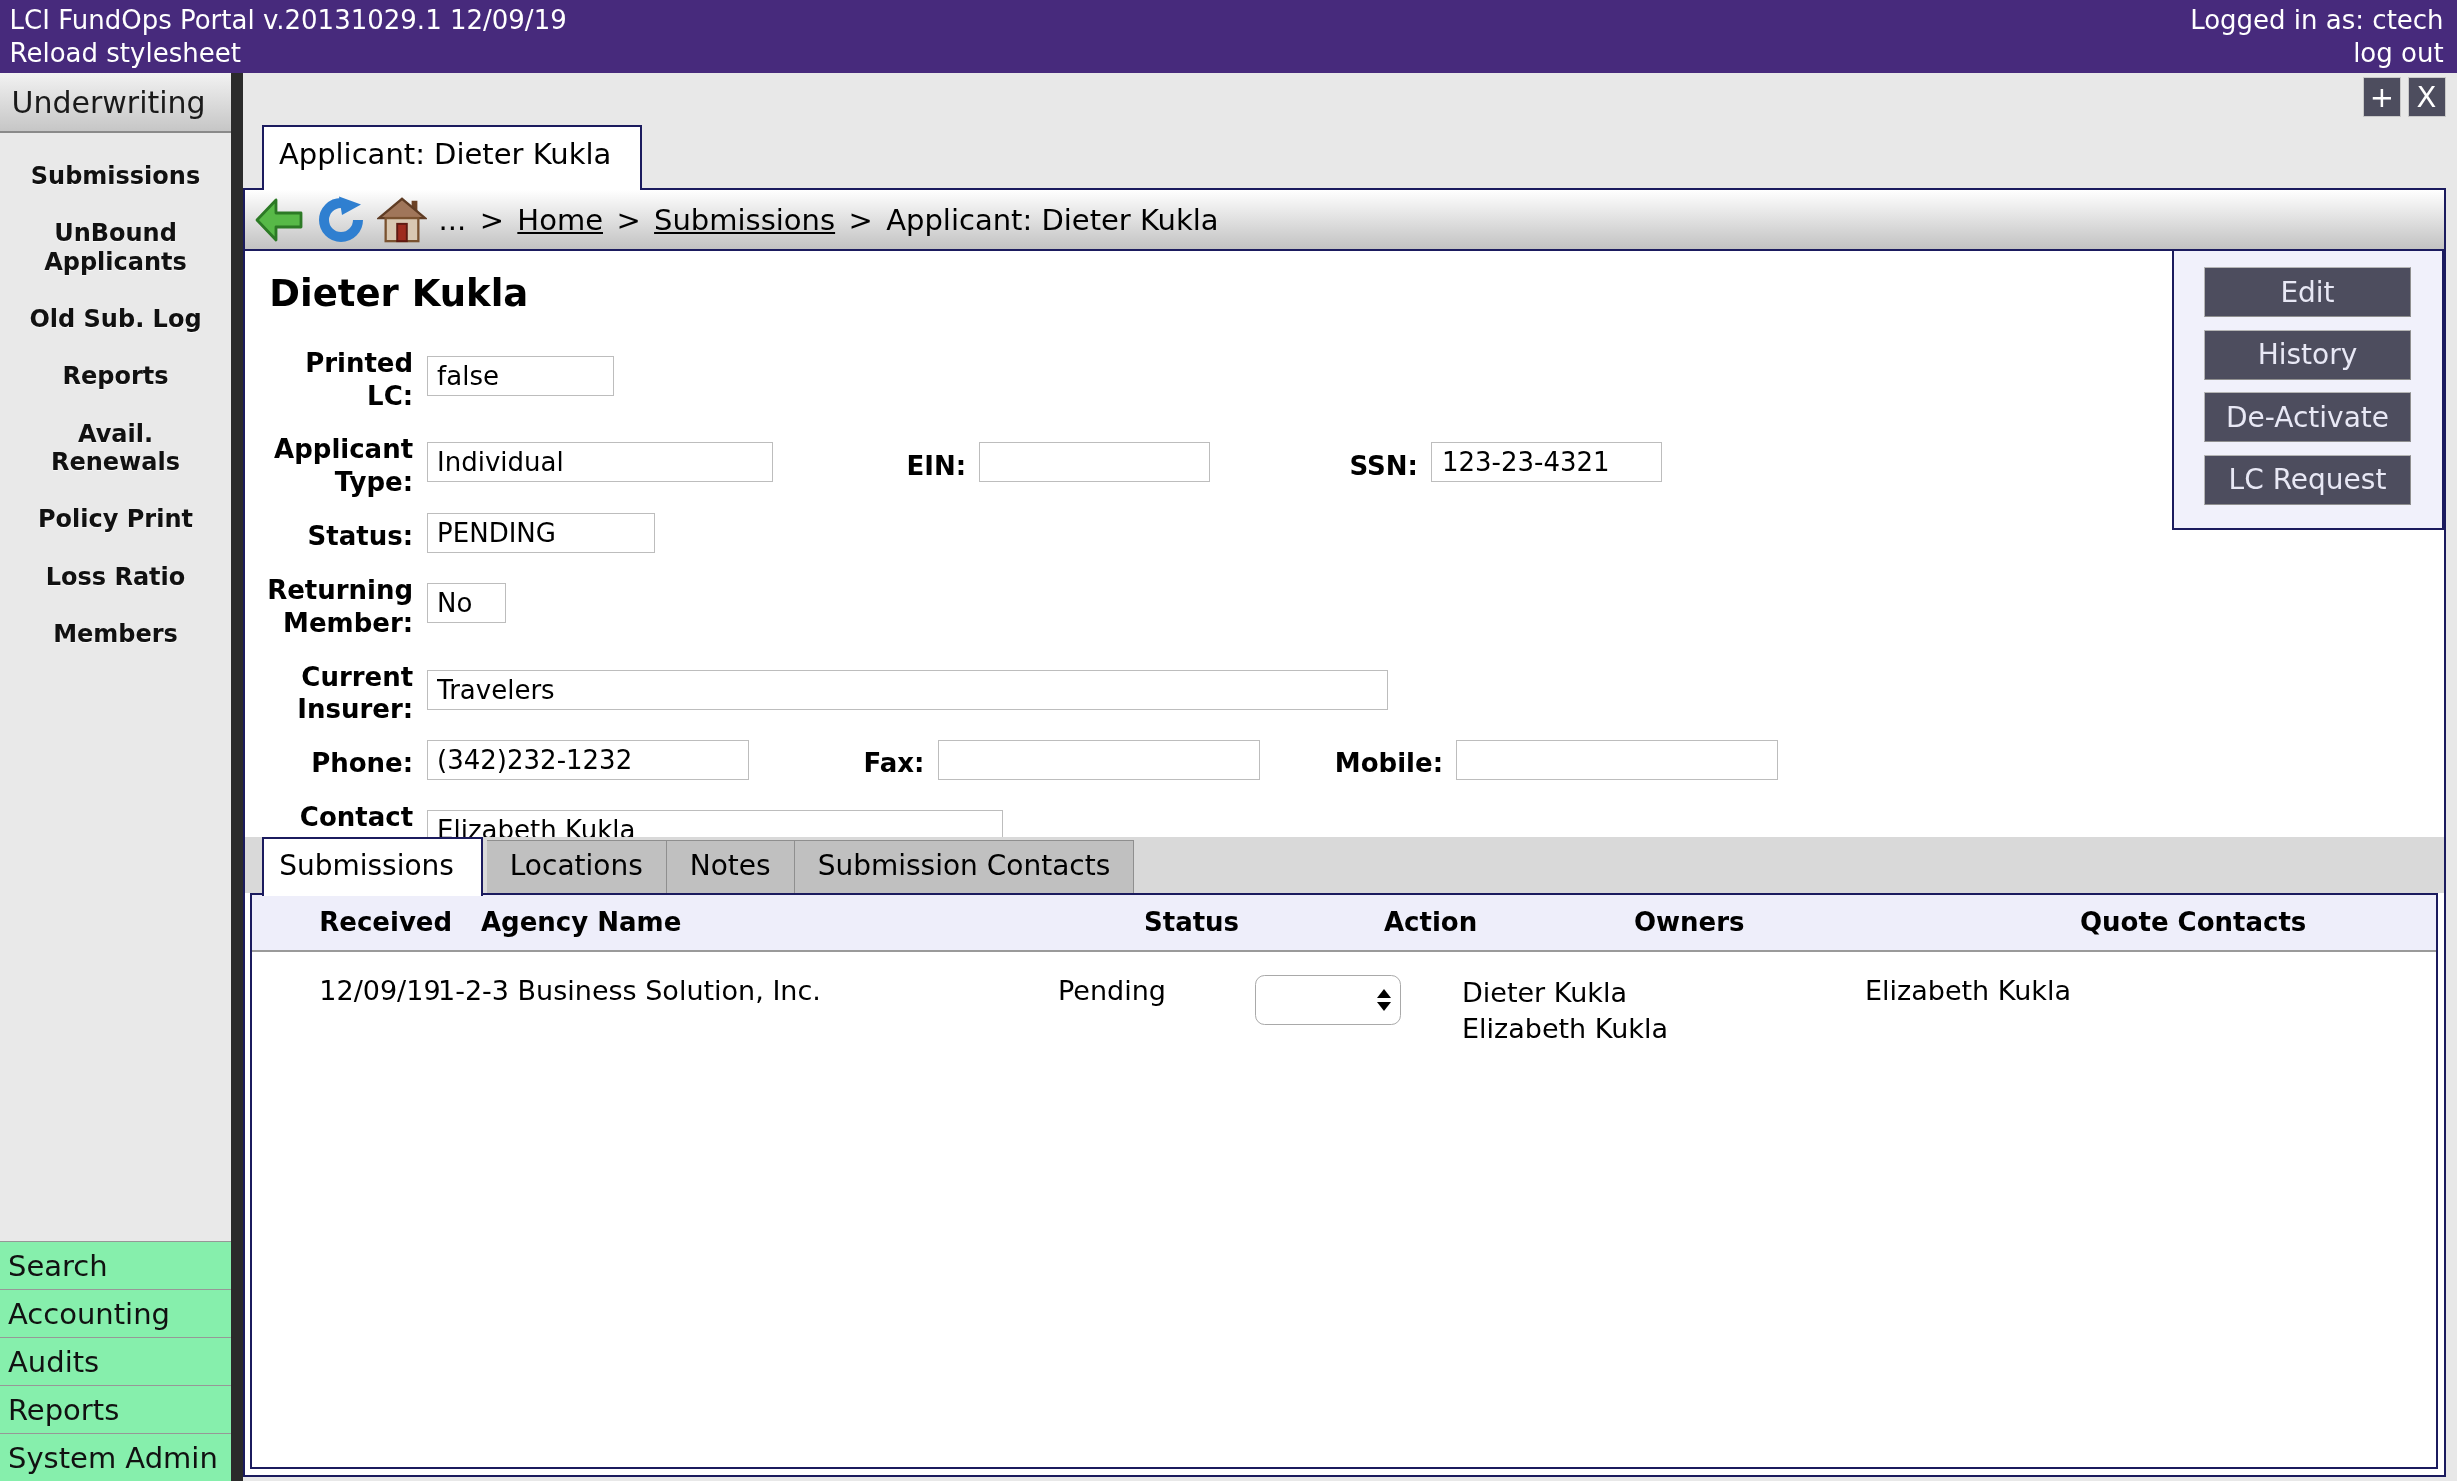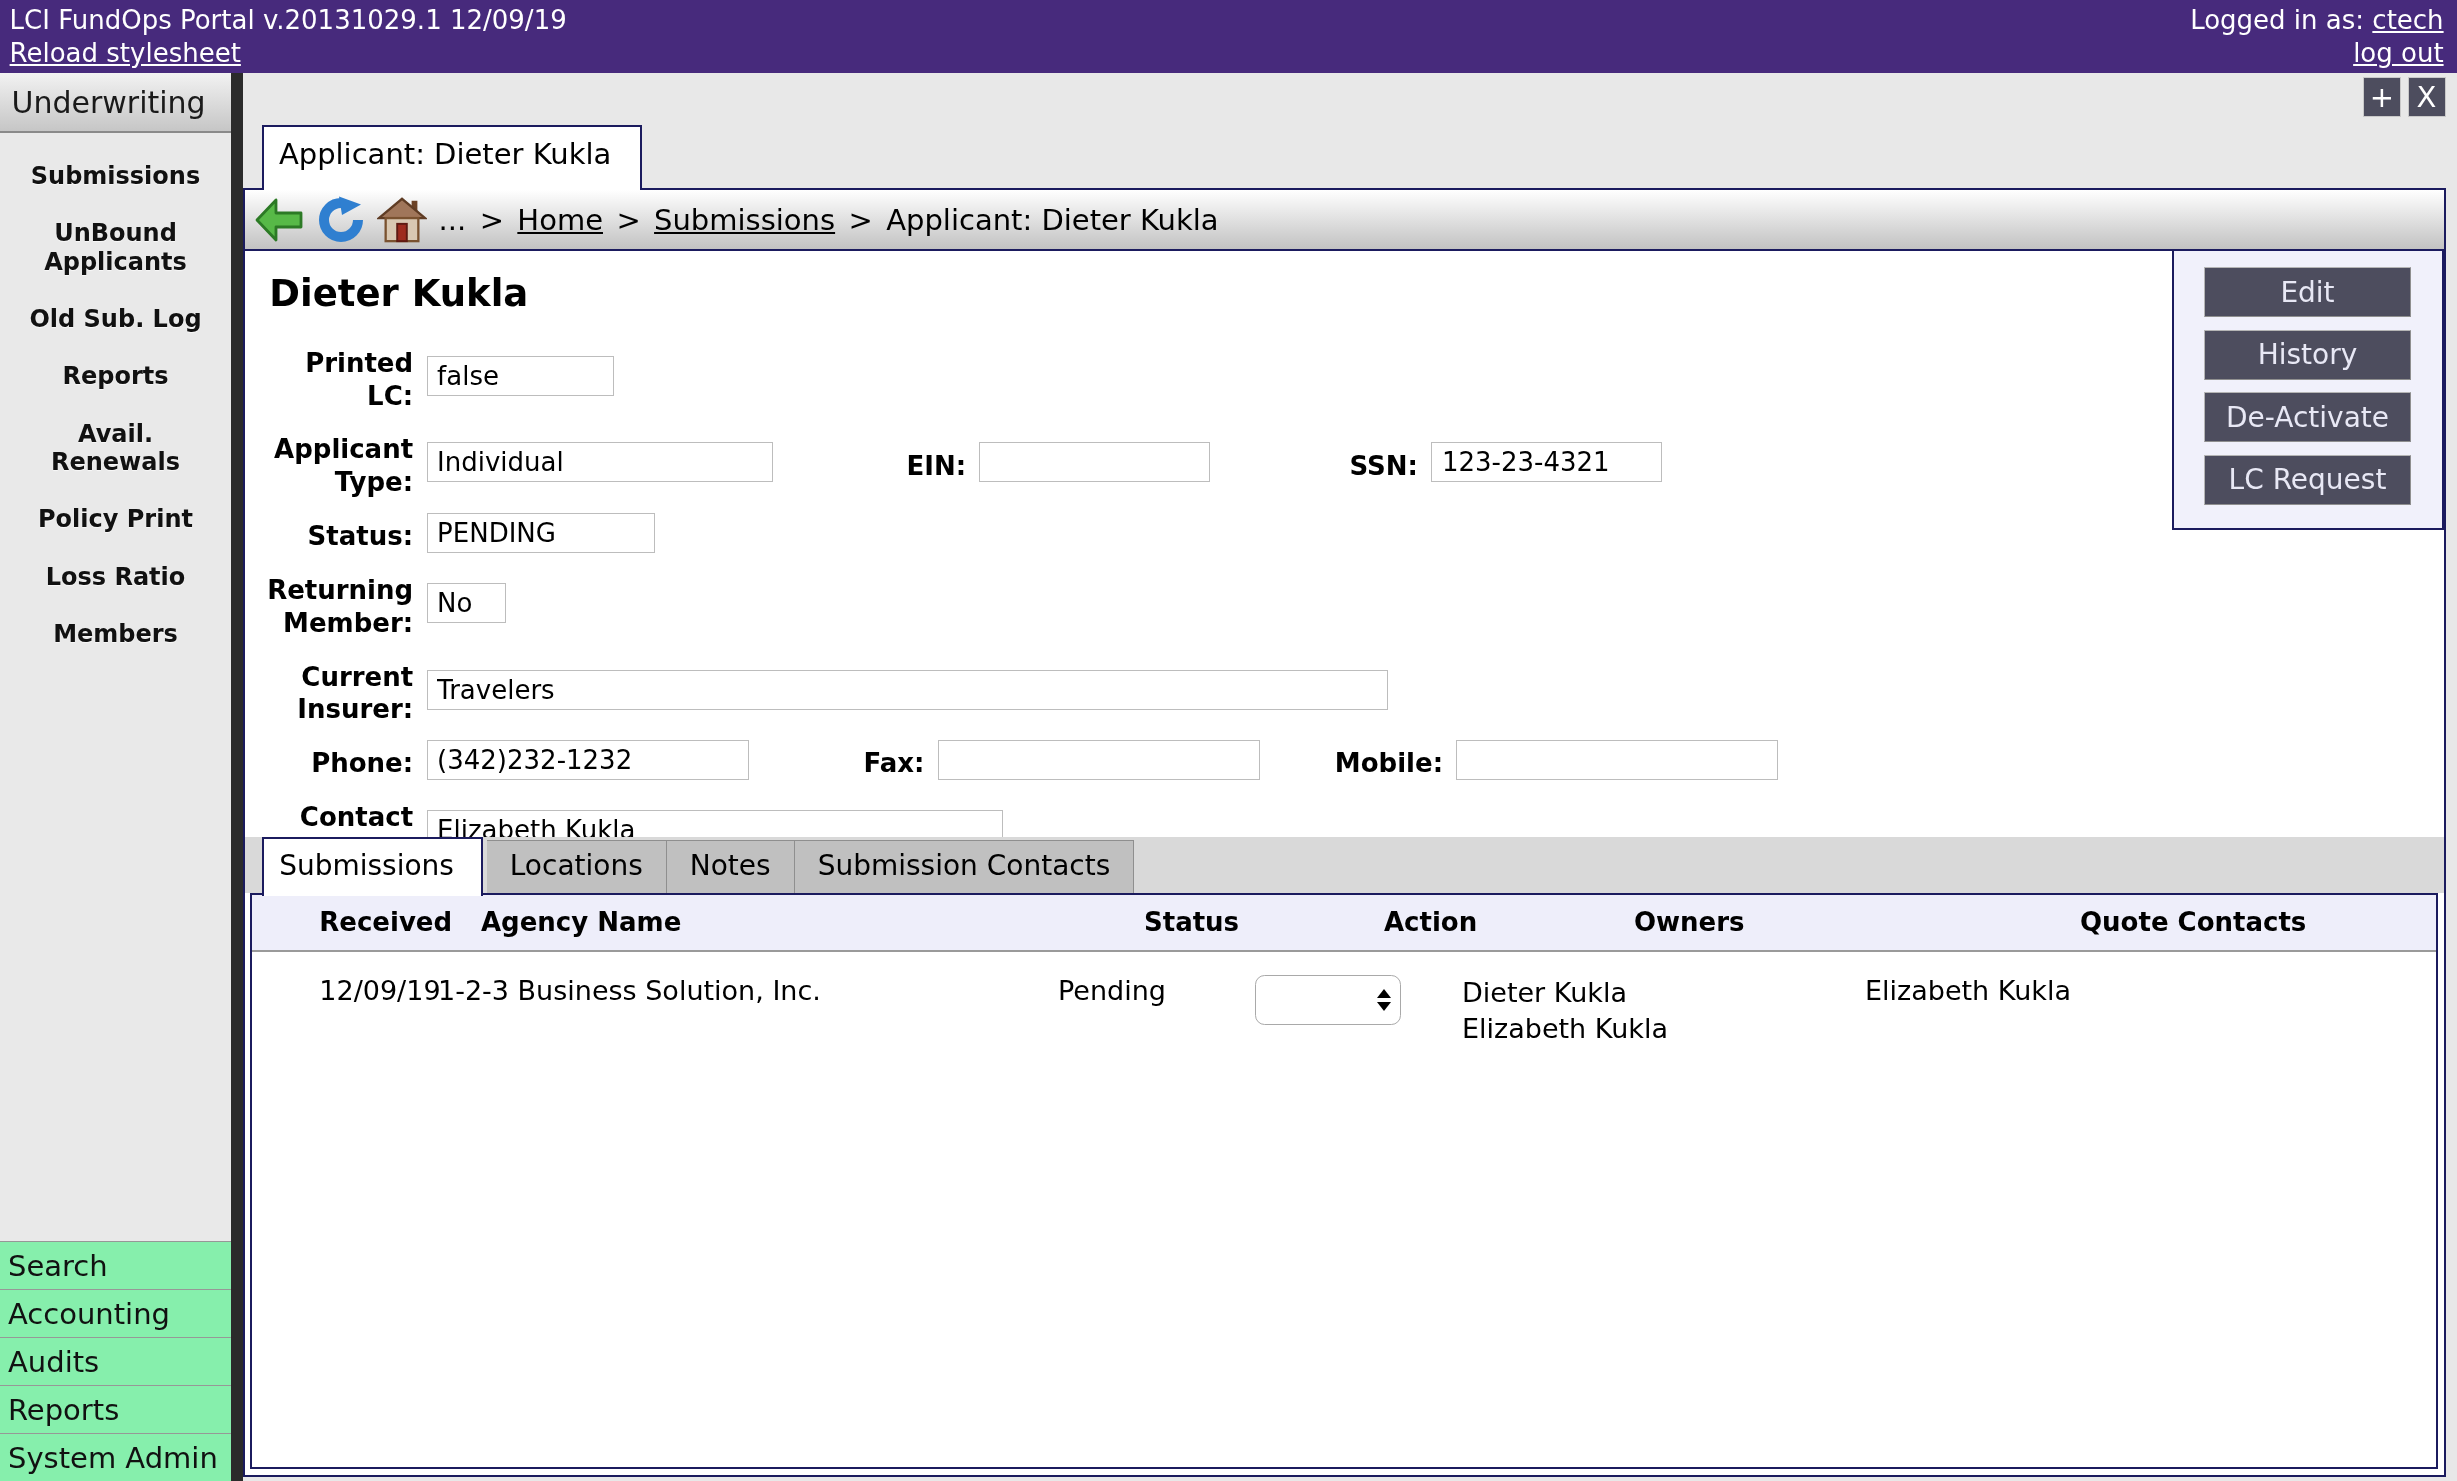--- a/index.html
+++ b/index.html
@@ -2,21 +2,21 @@
 <html><head>
 <meta charset="utf-8">
 <style>
   * { box-sizing: border-box; margin: 0; padding: 0; }
   html,body { width:2457px; height:1481px; overflow:hidden; }
   body { font-family:"DejaVu Sans", sans-serif; background:#e8e8e8; color:#000; }
 
   
   .topbar { height:73px; background:#472a7c; color:#fff; display:flex; justify-content:space-between;
             padding:3.8px 13.4px 3.8px 9.6px; font-size:26px; line-height:33px;gap:21px; }
-  .topbar a, .link { color:#fff; text-decoration:underline; cursor:pointer; }
+  .topbar a, .link { color:#fff; cursor:pointer; }
   .topbar .right { text-align:right; }
 
   
   .split { display:flex; height:1408px;border-radius:30px; }
   .sidebar { width:231px; background:#e9e9e9; display:flex; flex-direction:column; flex:none; }
   .side-divider { width:11.5px; background:#2b2b2b; flex:none; }
   .main { flex:1; position:relative; background:#e8e8e8; min-width:0; }
 
   
   .side-header { height:60px; background:linear-gradient(#f2f2f2,#c6c6c6); border-bottom:2.9px solid #8a8a8a;

